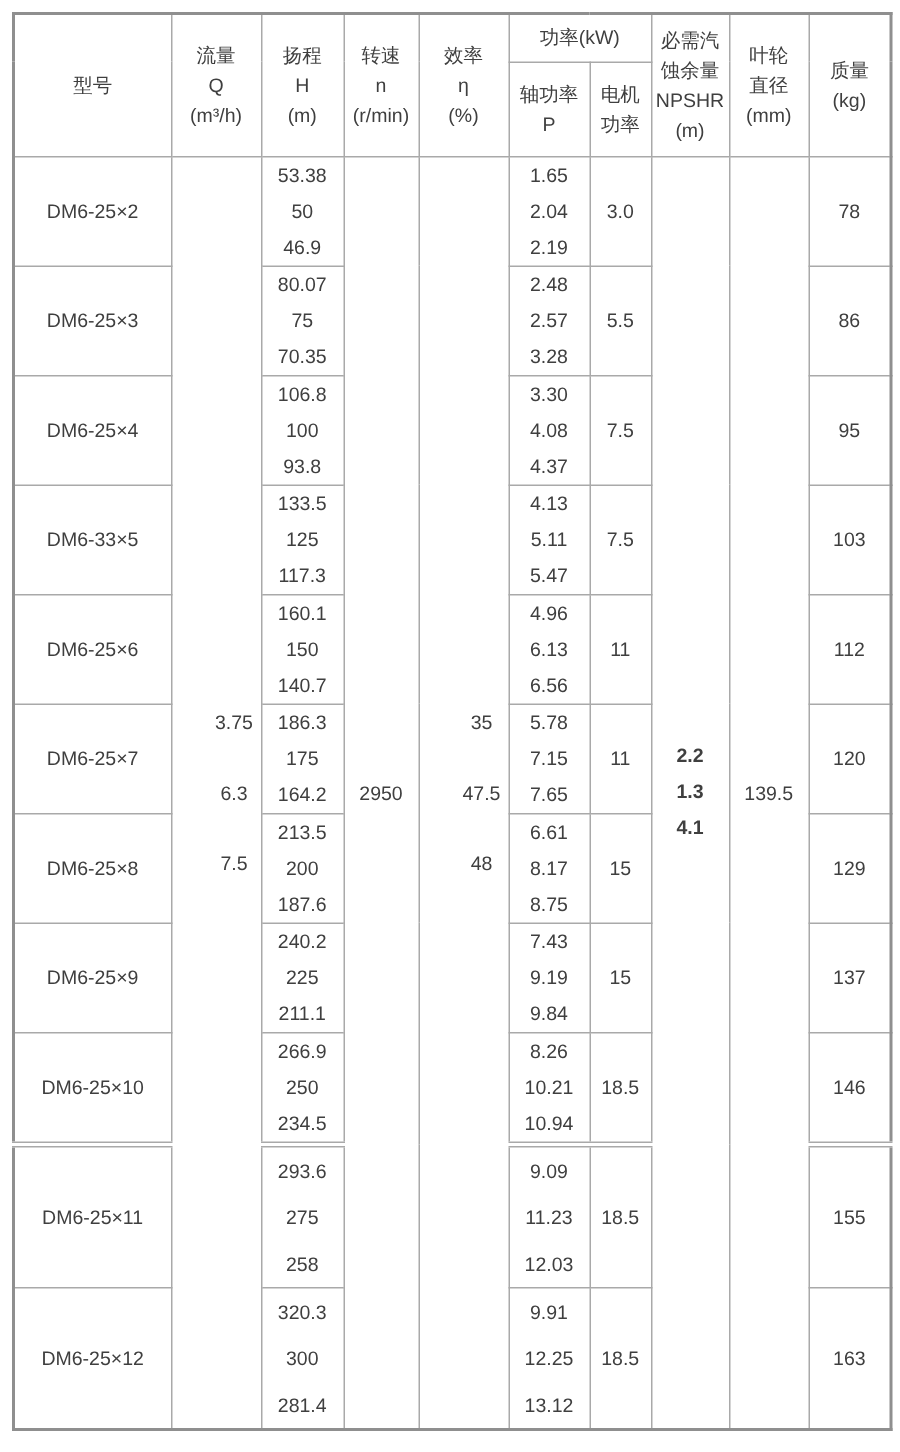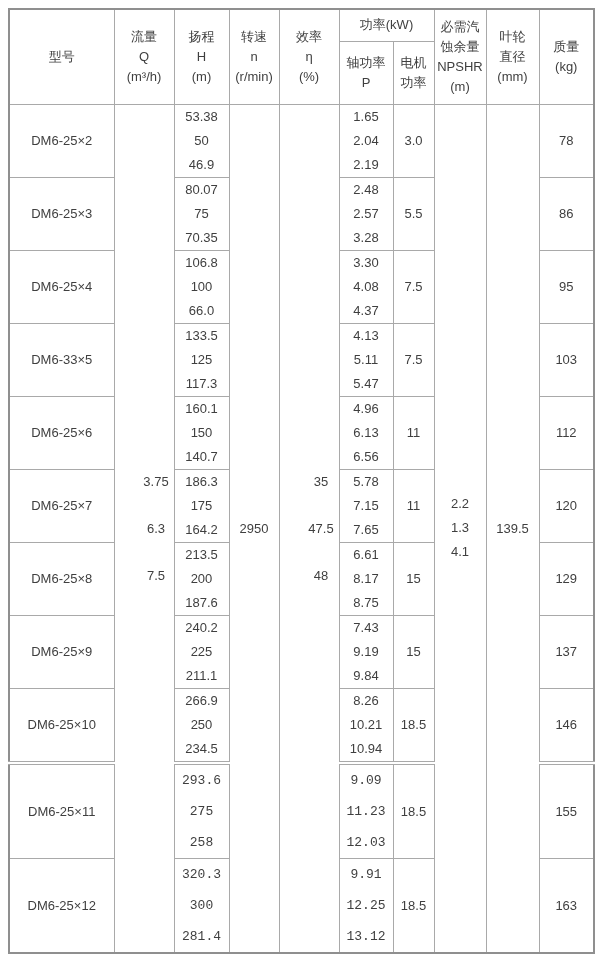--- a/index.html
+++ b/index.html
@@ -29,23 +29,23 @@
     font-weight: normal;
     color: #3f3f3f;
     overflow: hidden;
   }
   .spec-table thead tr.h1 { height: 32px; }
   .spec-table thead tr.h2 { height: 63px; }
   .spec-table th div { line-height: 20px; }
   .spec-table tbody tr { height: 72px; }
   .spec-table tbody tr.tall { height: 95px; }
   .lines3 div { line-height: 24px; }
-  tr.tall .lines3 div { line-height: 31px; font-family: Liberation Mono, monospace; }
+  tr.tall .lines3 div { line-height: 31px; }
   td.lh-wide div { line-height: 47px; padding-left: 24px; }
-  td.lh-mid div { line-height: 24px; }
+  td.lh-mid div { line-height: 24px; font-weight: bold; }
   tr.sep td { border-top: 4px double #a9a9a9; }
   
   col.c-model  { width: 105px; }
   col.c-flow   { width: 60px; }
   col.c-head   { width: 55px; }
   col.c-speed  { width: 50px; }
   col.c-eff    { width: 60px; }
   col.c-shaft  { width: 54px; }
   col.c-motor  { width: 41px; }
   col.c-npshr  { width: 52px; }
@@ -187,21 +187,21 @@
           <div>86</div>
         </td>
       </tr>
       <tr>
         <td>
           <div>DM6-25×4</div>
         </td>
         <td class="lines3">
           <div>106.8</div>
           <div>100</div>
-          <div>66.0</div>
+          <div>93.8</div>
         </td>
         <td class="lines3">
           <div>3.30</div>
           <div>4.08</div>
           <div>4.37</div>
         </td>
         <td>
           <div>7.5</div>
         </td>
         <td>

